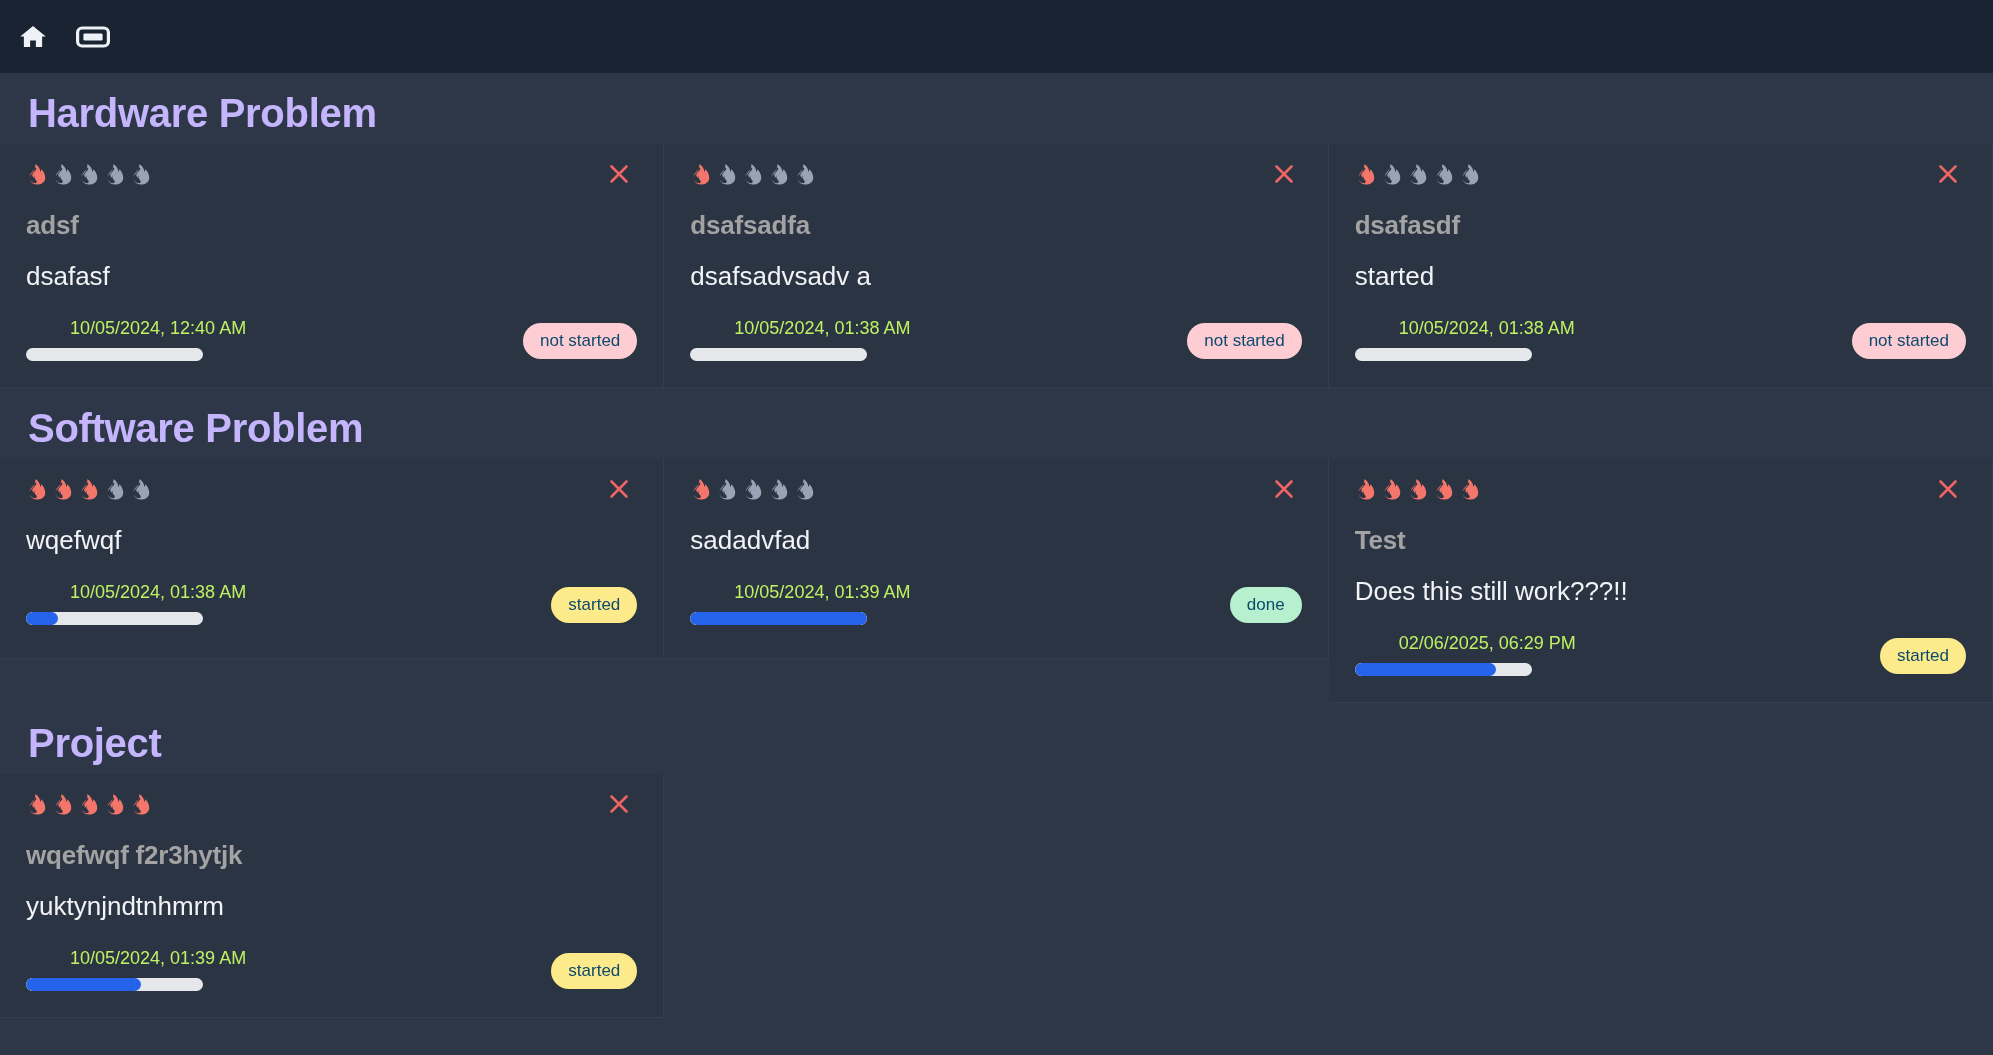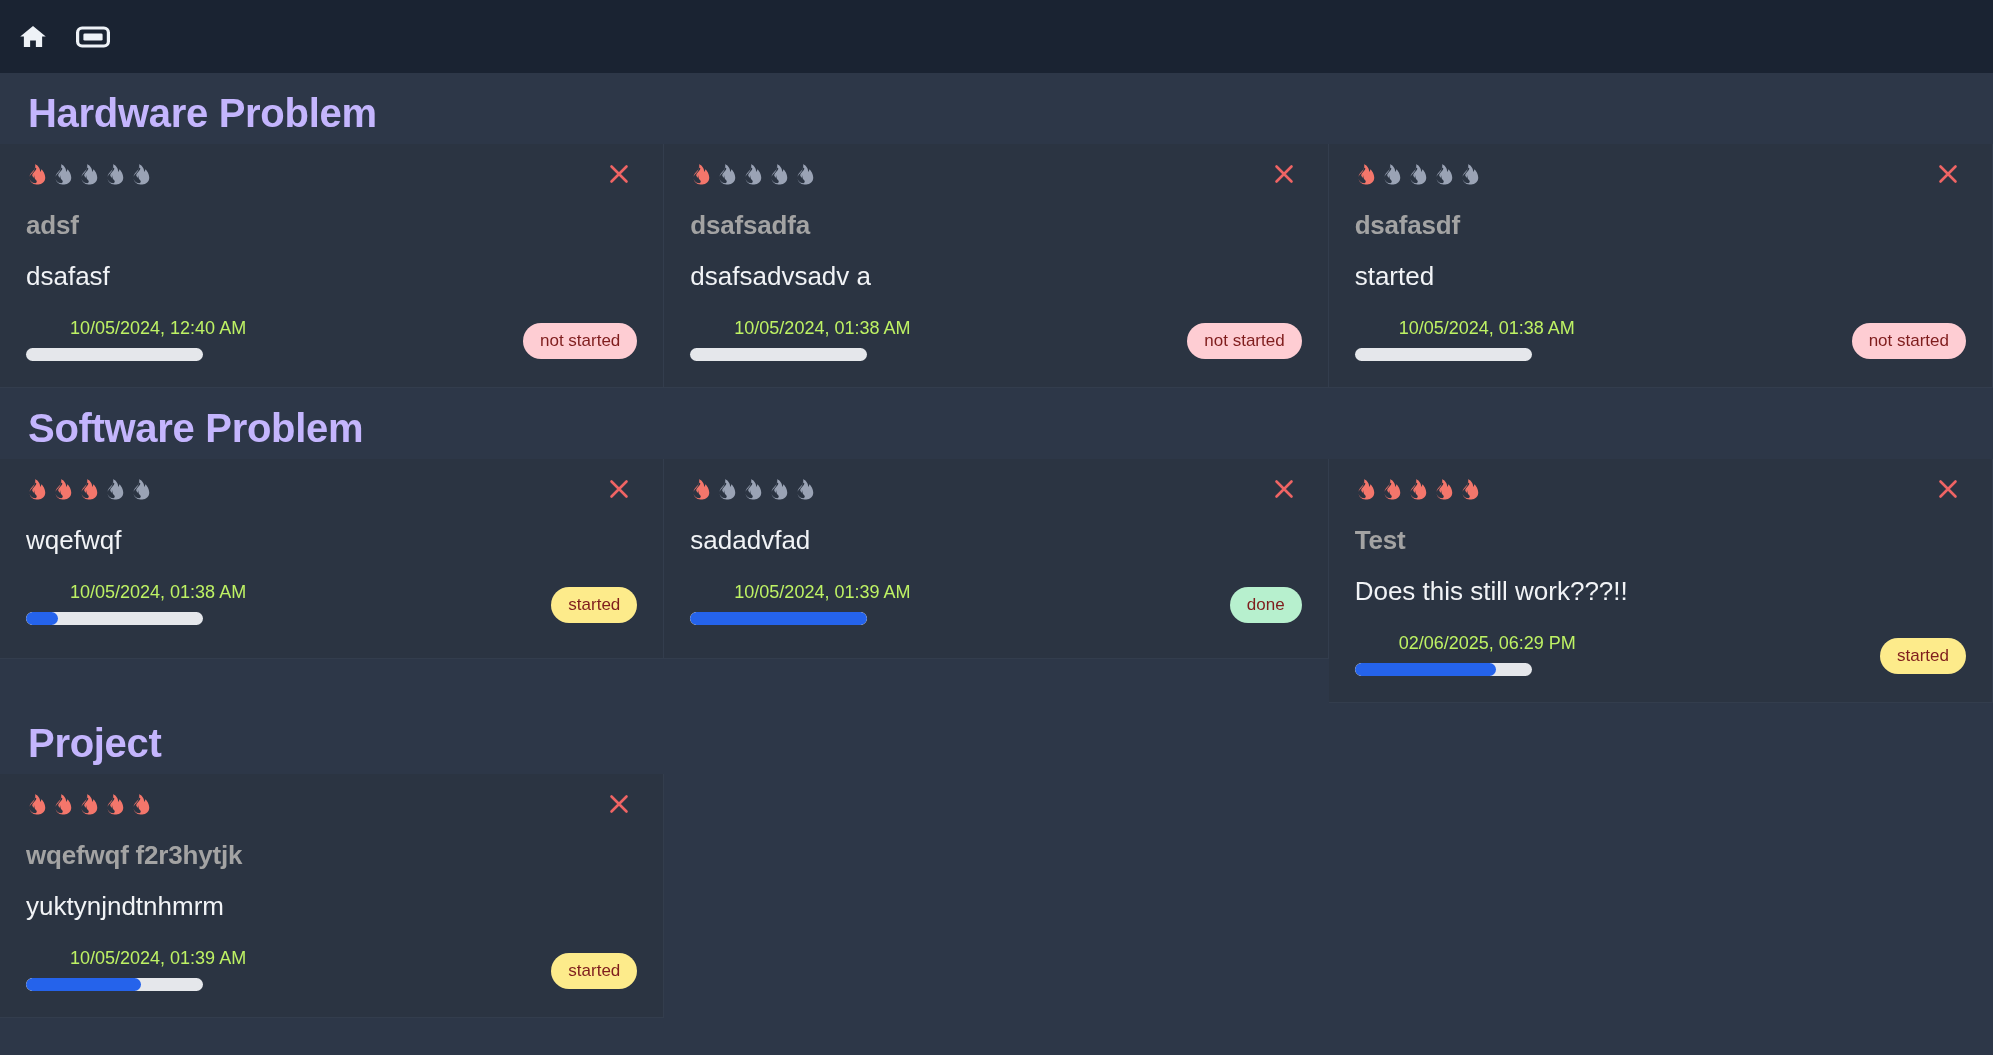--- a/index.html
+++ b/index.html
@@ -135,21 +135,21 @@
   }
   .progress-fill {
     height: 100%;
     background: #2563eb;
     border-radius: 999px;
   }
 
   .status-badge {
     font-size: 17px;
     font-weight: 400;
-    color: #7f1d1d;
+    color: #0c4a6e;
     border-radius: 999px;
     padding: 8px 17px;
     white-space: nowrap;
     margin-bottom: 2px;
     cursor: pointer;
     border: none;
     font-family: "Liberation Sans", sans-serif;
   }
   .status-not-started { background: #fecdd3; }
   .status-started     { background: #fdeb8b; }

